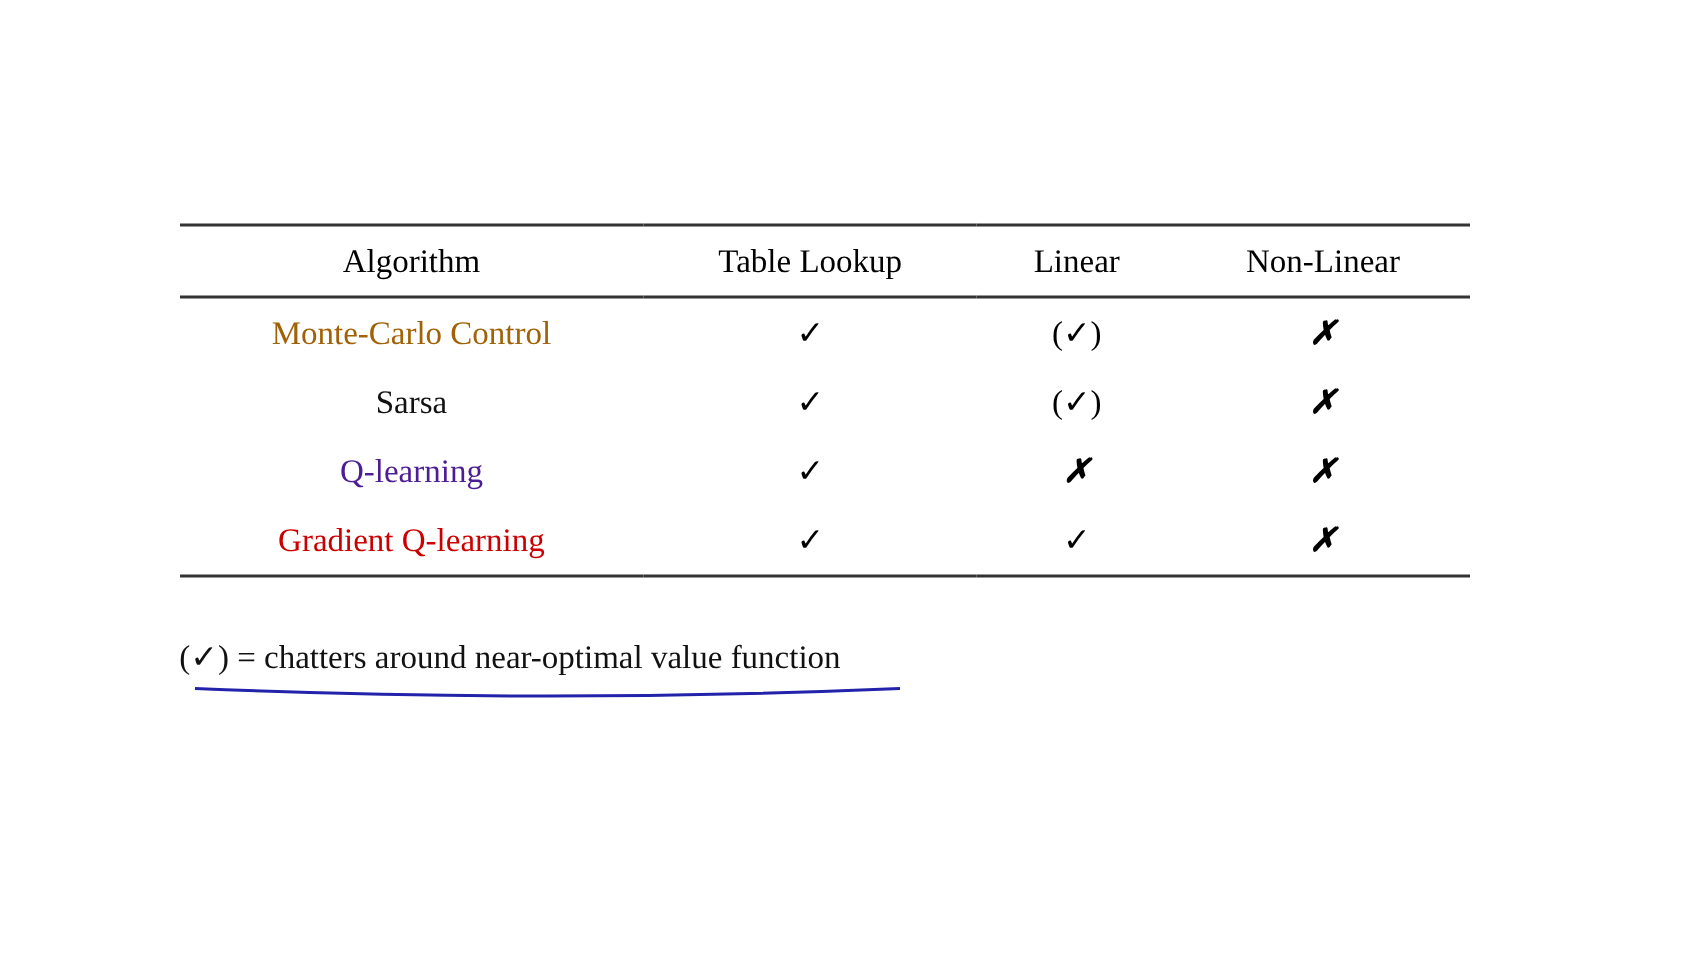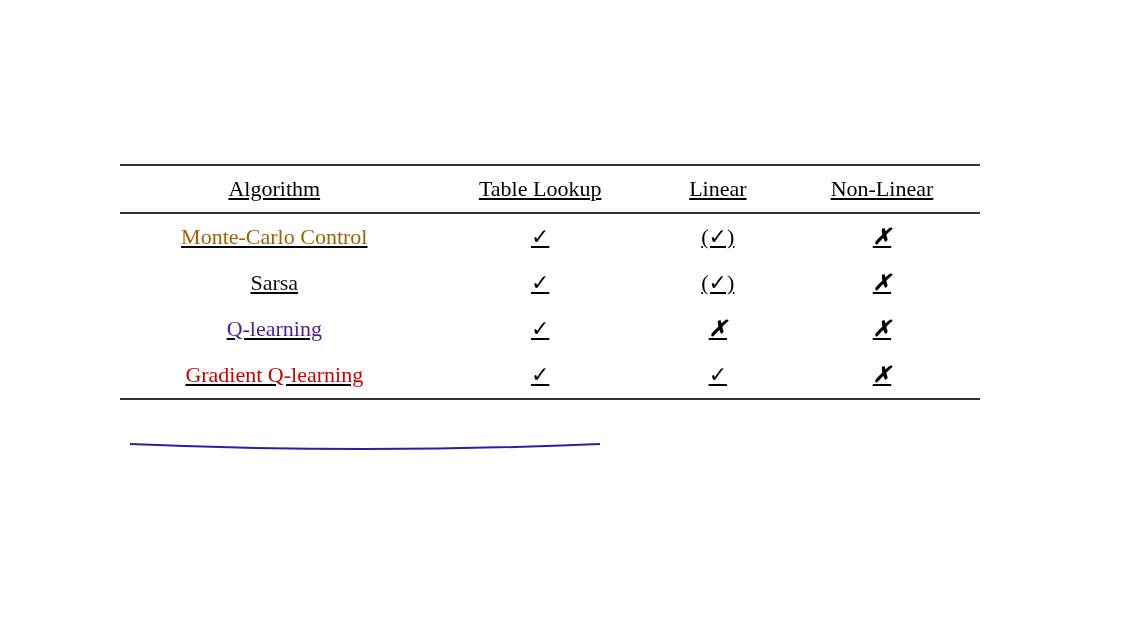--- a/index.html
+++ b/index.html
@@ -40,21 +40,20 @@
       font-family: 'Computer Modern', Georgia, serif;
     }
 
     .content {
       flex: 1;
       display: flex;
       flex-direction: column;
       align-items: center;
       justify-content: center;
       padding: 20px 60px 40px 28px;
-      text-decoration: underline;
     }
 
     .table-container {
       width: 100%;
       max-width: 860px;
       margin-bottom: 40px;
     }
 
     table {
       width: 100%;
@@ -158,18 +157,19 @@
               <td style="color: rgb(204, 0, 0);">Gradient Q-learning</td>
               <td>✓</td>
               <td>✓</td>
               <td style="font-style: italic; font-weight: bold;">✗</td>
             </tr>
           </tbody>
       </table>
     </div>
 
     <div class="footnote-container">
+      <div class="footnote">(✓) = chatters around near-optimal value function</div>
       <svg class="underline-svg" width="490" height="12" viewBox="0 0 490 12">
         <path d="M 10 4 Q 245 14 480 4" stroke="#2222aa" stroke-width="2" fill="none"></path>
       </svg>
     </div>
   </div>
 </div>
 
 </body></html>

